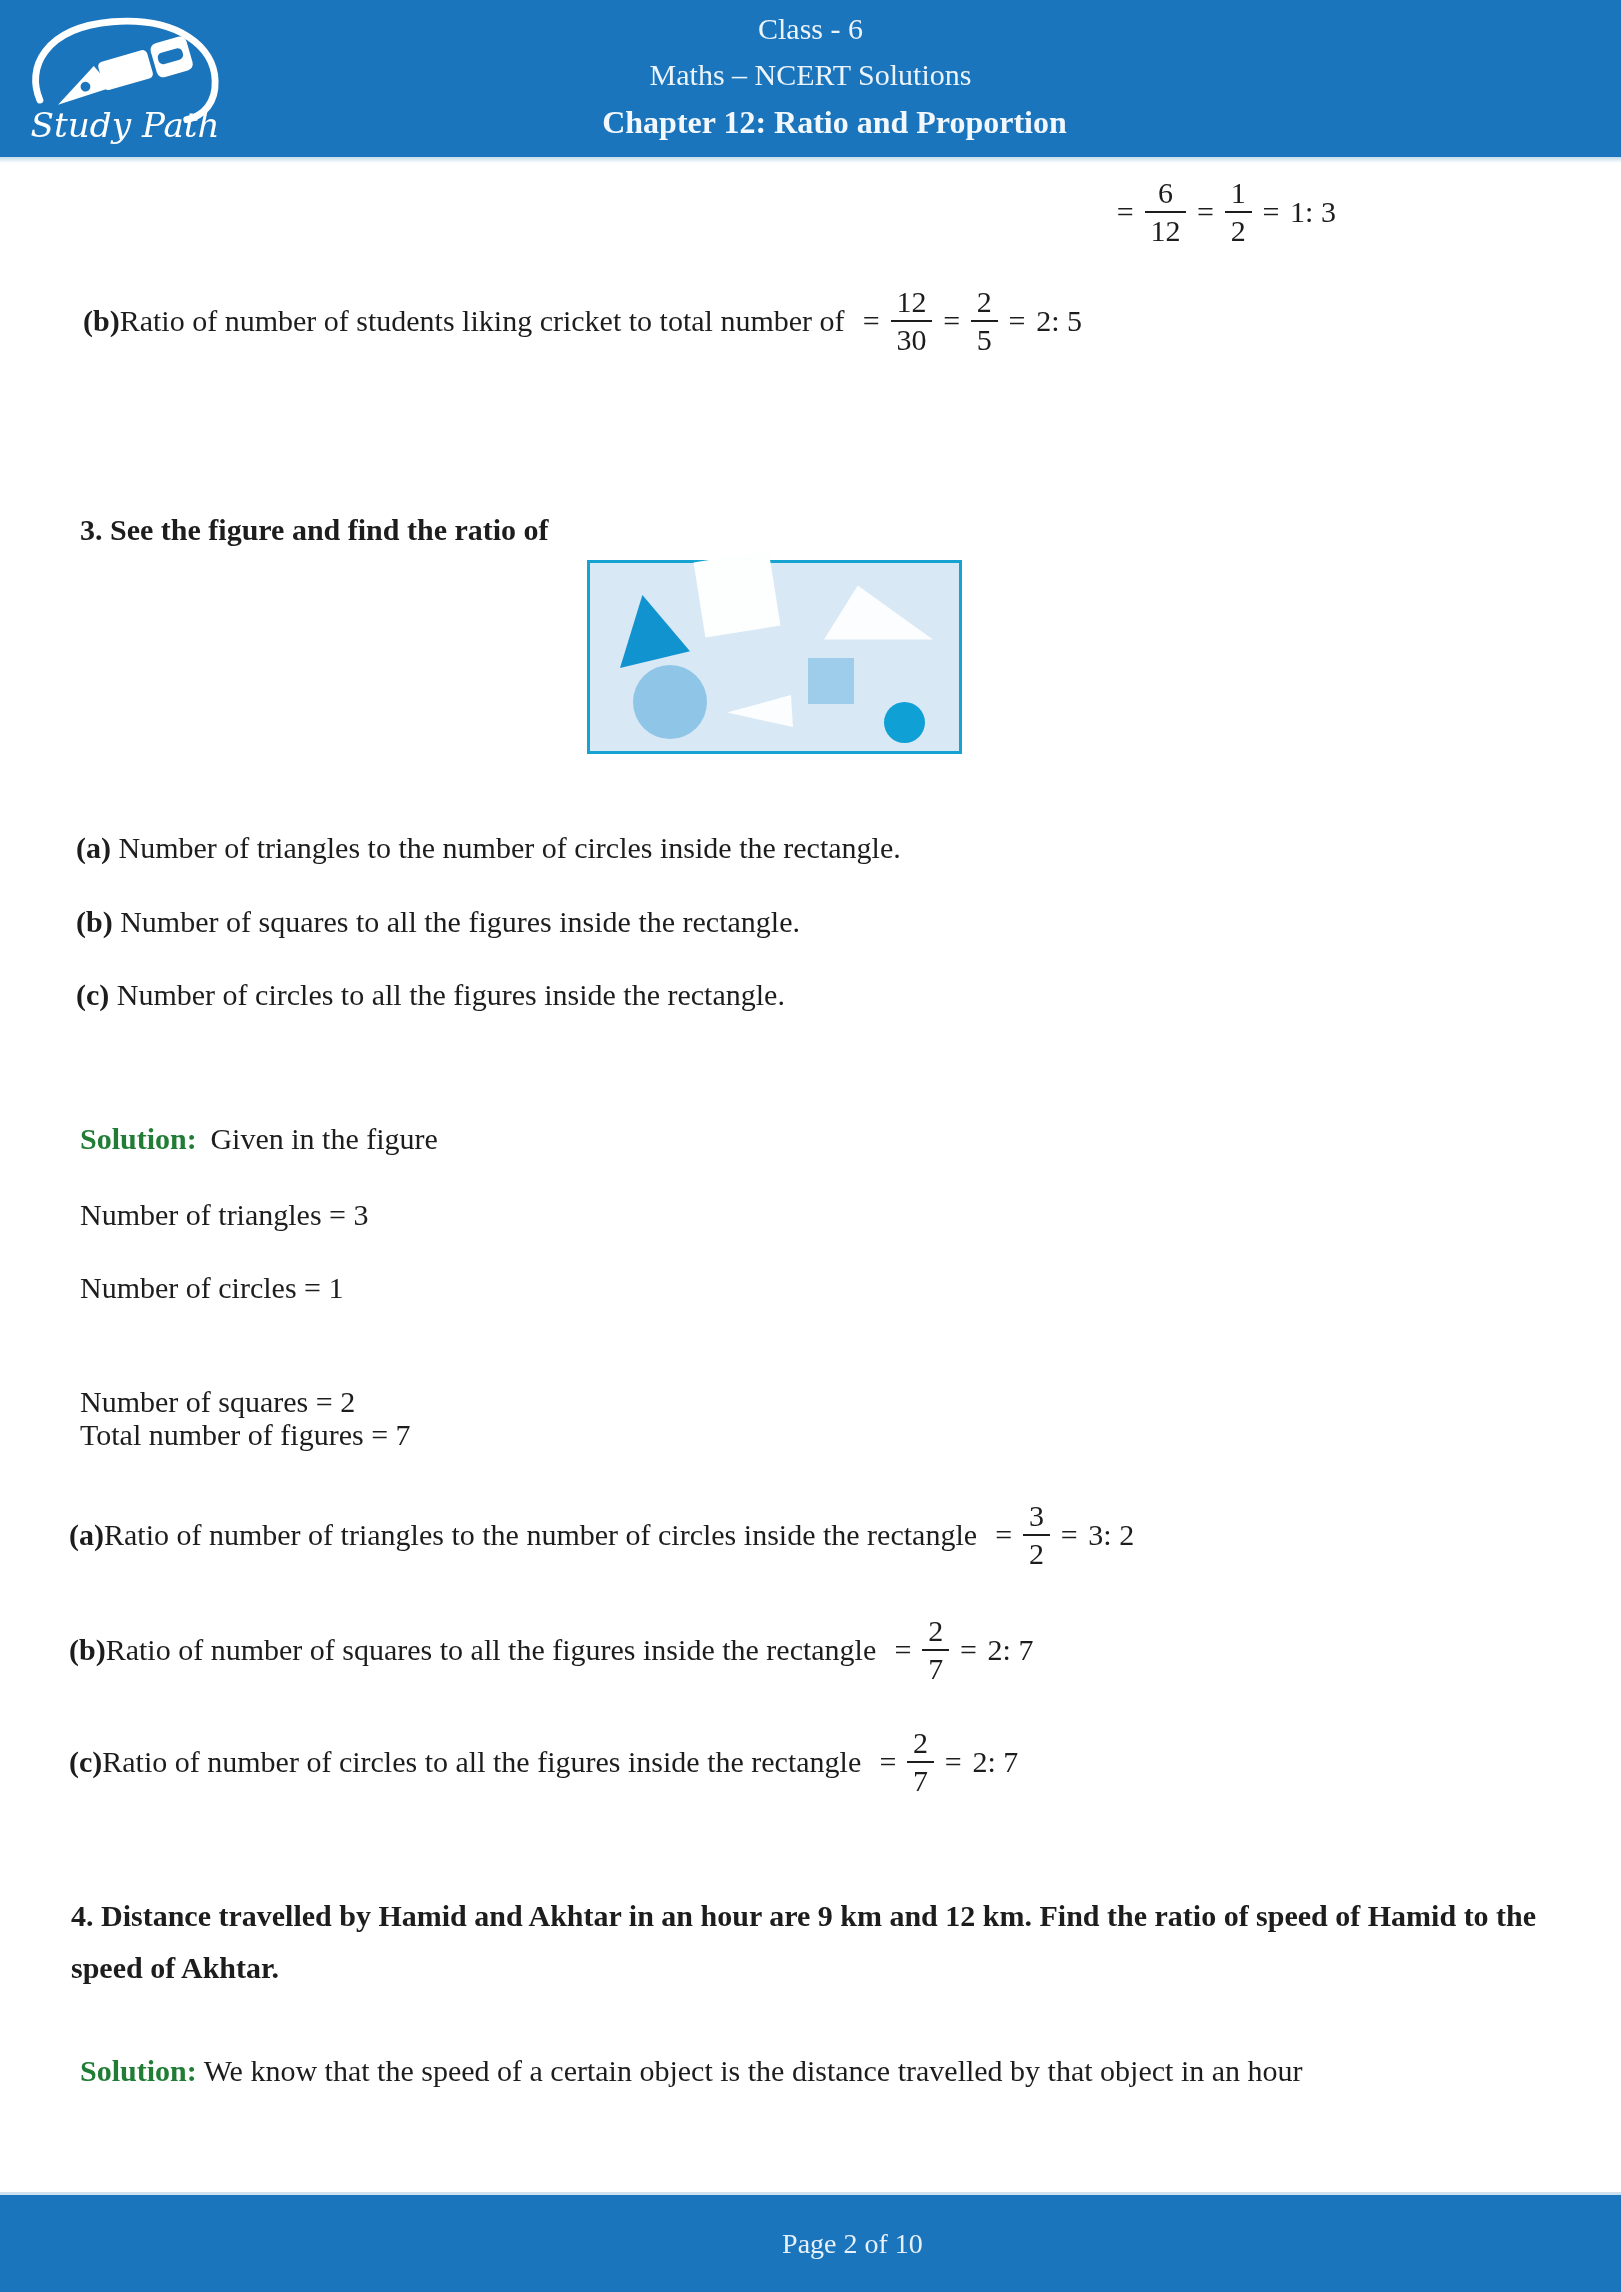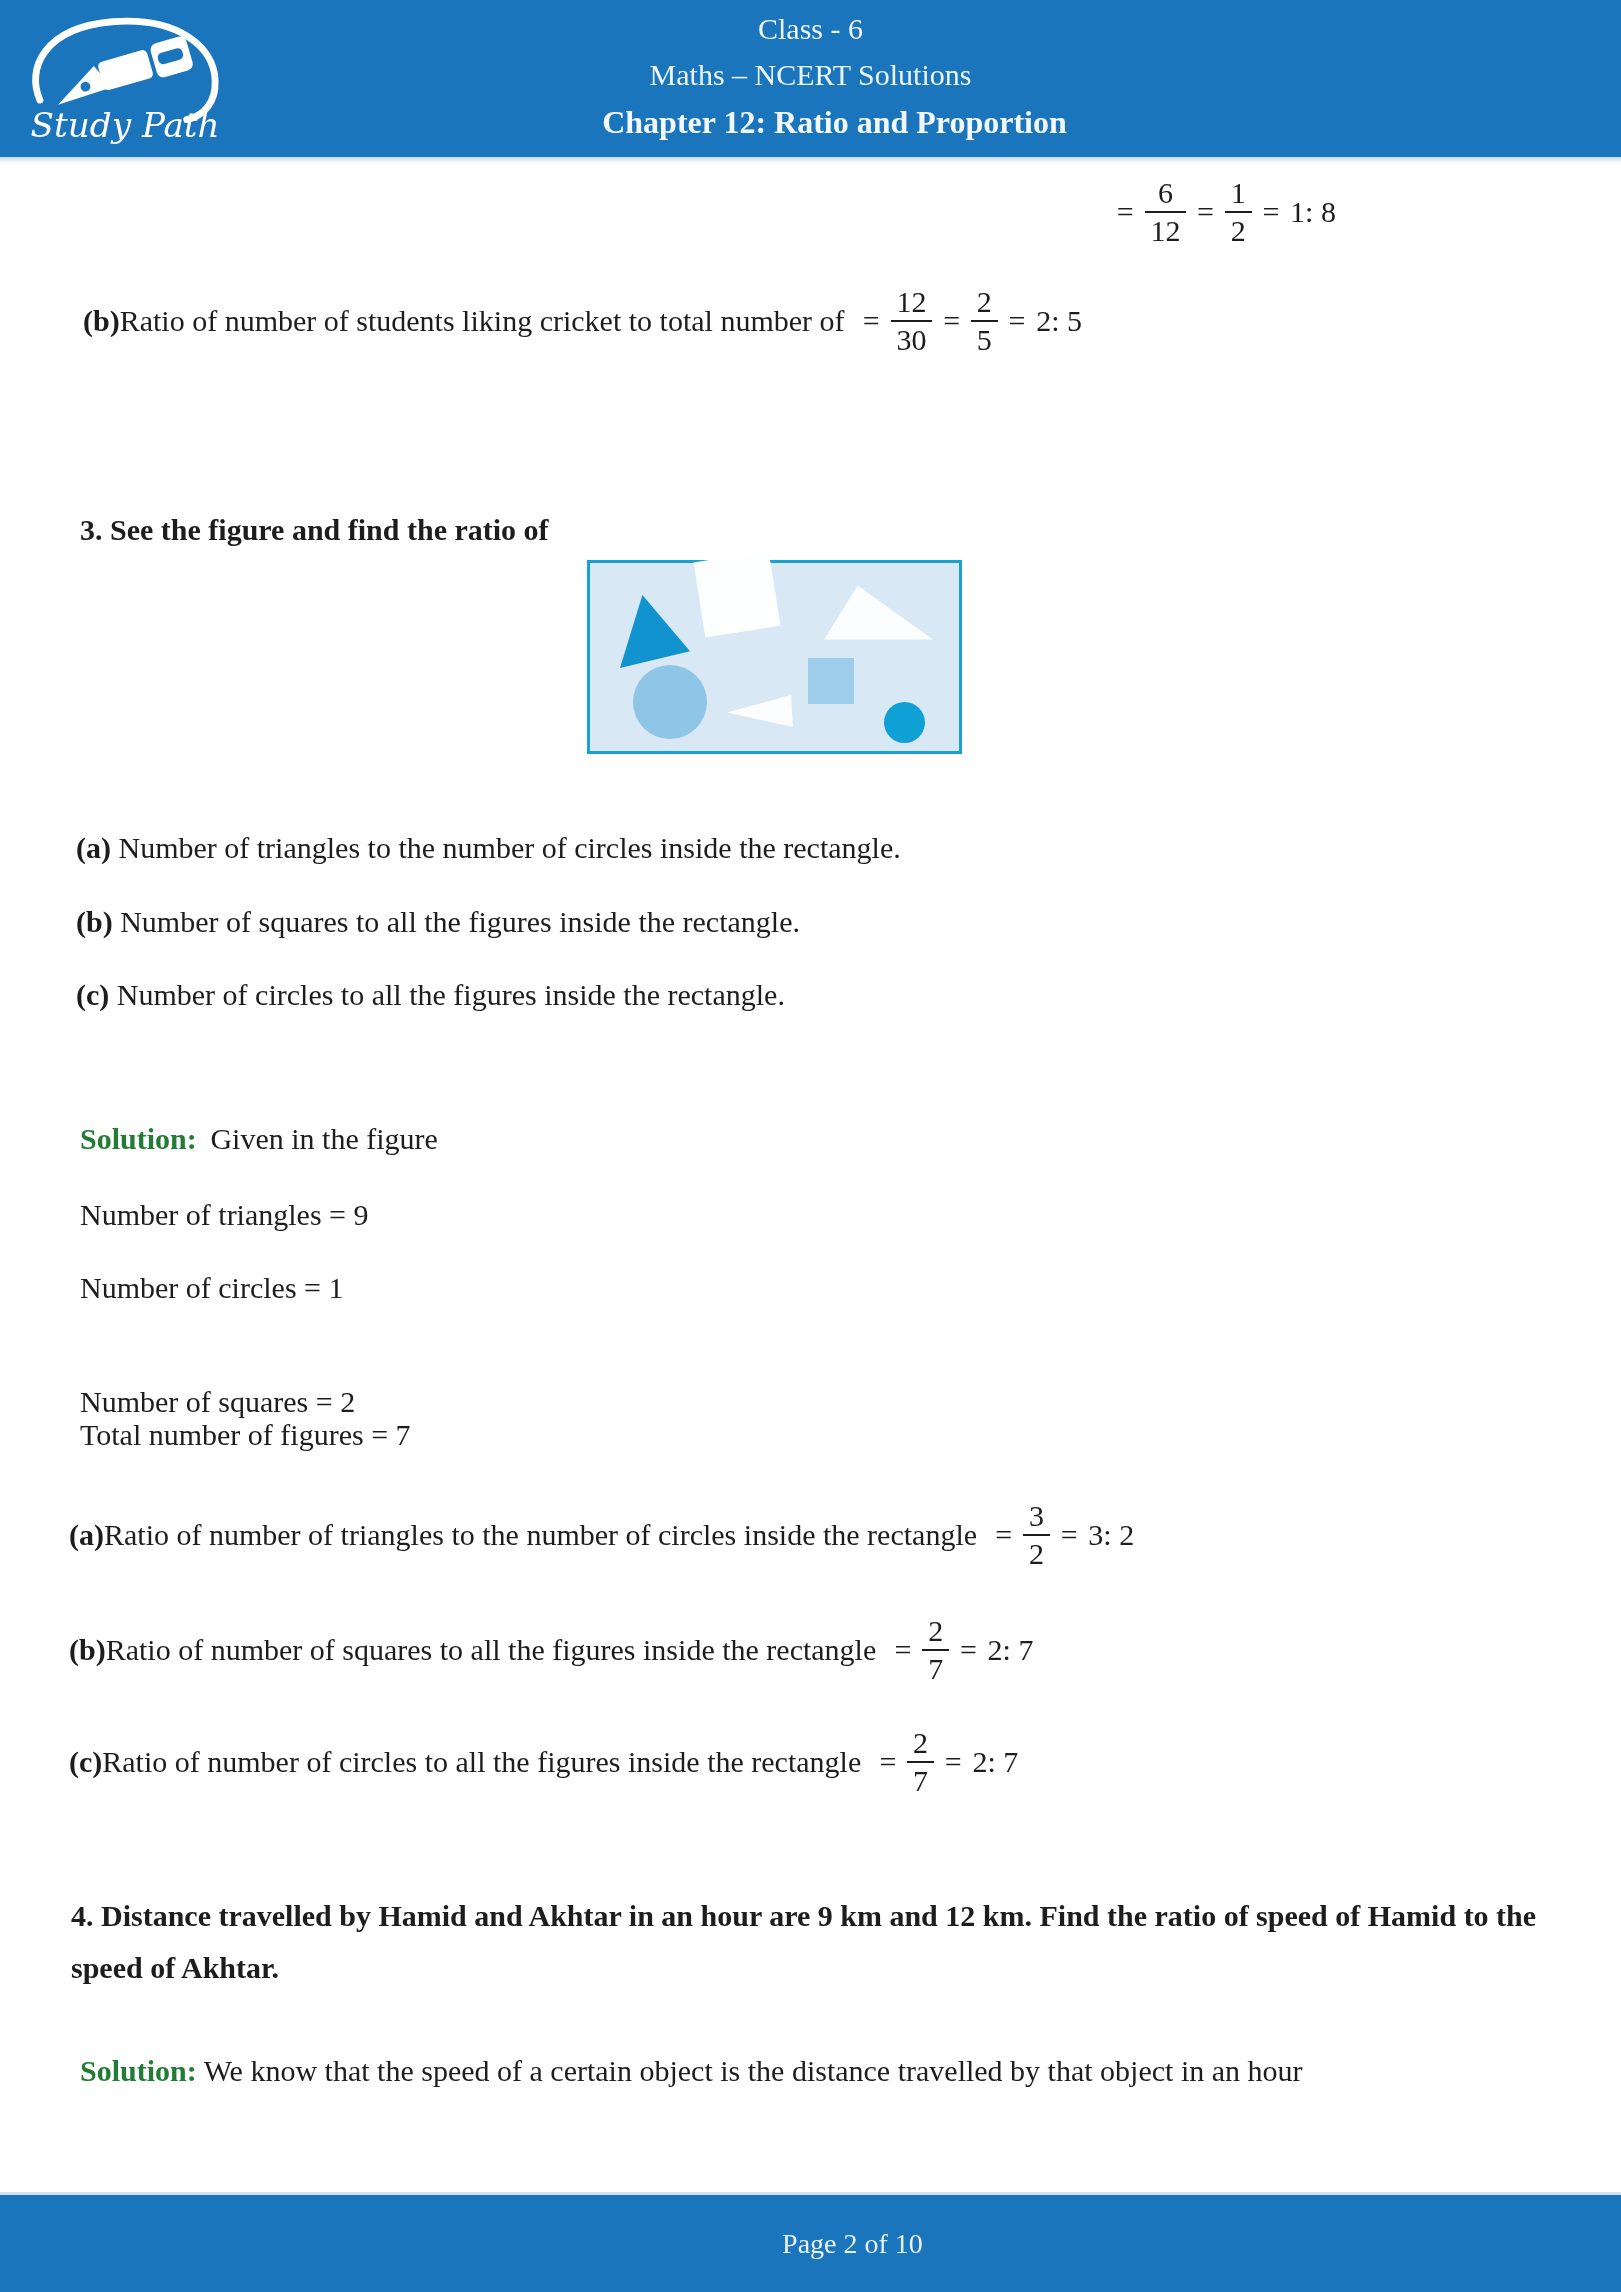--- a/index.html
+++ b/index.html
@@ -98,21 +98,21 @@
     <span class="frac">
       <span class="fn">6</span>
       <span class="fd">12</span>
     </span>
     <span class="eq">=</span>
     <span class="frac">
       <span class="fn">1</span>
       <span class="fd">2</span>
     </span>
     <span class="eq">=</span>
-    <span>1: 8</span>
+    <span>1: 3</span>
   </div>
 
   <div class="row" id="cricket">
     <span class="b">(b)</span>
     <span>Ratio of number of students liking cricket to total number of </span>
     <span class="eq">=</span>
     <span class="frac">
       <span class="fn">12</span>
       <span class="fd">30</span>
     </span>
@@ -147,21 +147,21 @@
   </div>
   <div class="row" id="qc">
     <span class="b">(c)</span>
     <span> Number of circles to all the figures inside the rectangle.</span>
   </div>
 
   <div class="row" id="sol3">
     <span class="green">Solution:</span>
     <span class="sol-gap">Given in the figure</span>
   </div>
-  <div class="plain" id="fact0">Number of triangles = 9</div>
+  <div class="plain" id="fact0">Number of triangles = 3</div>
   <div class="plain" id="fact1">Number of circles = 1</div>
   <div class="plain" id="fact2">Number of squares = 2</div>
   <div class="plain" id="fact3">Total number of figures = 7</div>
 
   <div class="row" id="ratio0">
     <span class="b">(a)</span>
     <span>Ratio of number of triangles to the number of circles inside the rectangle </span>
     <span class="eq">=</span>
     <span class="frac">
       <span class="fn">3</span>

